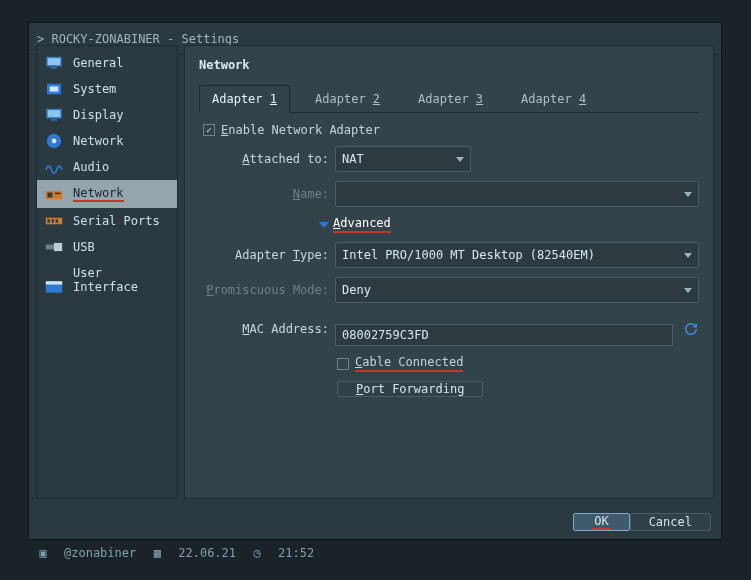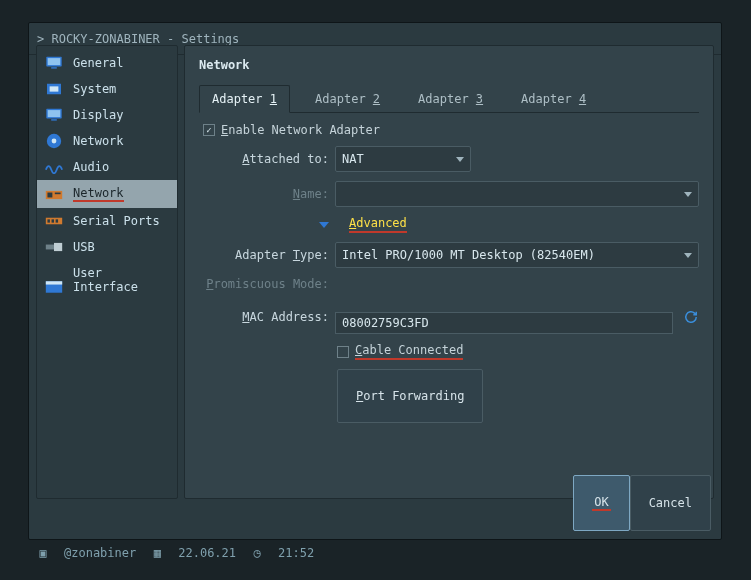--- a/index.html
+++ b/index.html
@@ -44,42 +44,42 @@
     border-radius:2px 2px 0 0;
   }
   .tab-u { text-decoration: underline; }
   .form { display:flex; flex-direction:column; gap:9px; }
   .row { display:flex; align-items:center; gap:6px; }
   .lbl { width:130px; text-align:right; color:#c8d7de; }
   .lbl.dim { color:#6e8189; }
   .lbl .u { text-decoration:underline; }
   .check { width:12px; height:12px; border:1px solid #6e8189; display:inline-flex; align-items:center; justify-content:center; font-size:9px; color:#d8e7ed; }
   .check.checked::after { content:"✓"; }
-  .adv-row { padding-left:120px; display:flex; align-items:center; gap:20px; color:#fde047; }
+  .adv-row { padding-left:120px; display:flex; align-items:center; gap:4px; color:#ffffff; }
   .adv-caret { width:0;height:0;border-left:5px solid transparent;border-right:5px solid transparent;border-top:6px solid #2f78d4; }
   .adv-label { border-bottom:2px solid #c0392b; padding-bottom:1px; }
   .select {
     flex:1; height:22px; background:#2d3b41; border:1px solid #4a5c64; border-radius:2px;
     display:flex; align-items:center; padding:12px 6px; color:#d8e7ed; position:relative;
   }
   .select.short { flex:none; width:136px; }
   .select.disabled { color:#6e8189; }
   .caret-down {
     position:absolute; right:6px; width:0;height:0;border-left:4px solid transparent;border-right:4px solid transparent;border-top:5px solid #9fb4bd;
   }
   .input {
     flex:1; height:22px; background:#2d3b41; border:1px solid #4a5c64; border-radius:0;
     padding:0 6px; color:#d8e7ed; font-family:inherit; font-size:12px;margin-top:12px;
   }
   .refresh { width:16px; height:16px; margin-left:4px; cursor:pointer; color:#3a8edb; display:flex; align-items:center; justify-content:center;}
   .cable-row { padding-left:138px; display:flex; align-items:center; gap:6px;}
   .cable-underline { border-bottom:2px solid #c0392b; padding-bottom:1px;}
   .pf-row { padding-left:138px; }
   .btn {
-    background:#30414a; border:1px solid #4a5c64; border-radius:2px; padding:19px 18px;
+    background:#30414a; border:1px solid #4a5c64; border-radius:2px; padding:0 18px;
     color:#d6e3e9; cursor:pointer; font-family:inherit; font-size:12px;
   }
   .footer-buttons {
     position:absolute; right:10px; bottom:8px; display:flex; 
   }
   .btn.primary { background:#3e5a6c; border-color:#7ea8c3; }
   .ok-underline { border-bottom:2px solid #c0392b; display:inline-block; padding:0 2px;}
   .statusbar {
     position:absolute; left:36px; top:544px; height:18px; display:flex; align-items:center; gap:14px;
     color:#7fa0ad; font-size:12px;
@@ -221,20 +221,24 @@
         <div class="row">
           <div class="lbl"><span>Adapter </span><span class="u">T</span><span>ype:</span></div>
           <div class="select">
             <span>Intel PRO/1000 MT Desktop (82540EM)</span>
               <span class="caret-down"></span>
           </div>
         </div>
 
         <div class="row">
           <div class="lbl dim"><span class="u">P</span><span>romiscuous Mode:</span></div>
+          <div class="select">
+            <span>Deny</span>
+              <span class="caret-down"></span>
+          </div>
         </div>
 
         <div class="row">
           <div class="lbl"><span class="u">M</span><span>AC Address:</span></div>
           <input class="input" value="08002759C3FD" style="">
           <span class="refresh">
             <svg width="14" height="14" viewBox="0 0 24 24" fill="none" stroke="#3a8edb" stroke-width="2.5">
                 <path d="M21 12a9 9 0 1 1-3-6.7L21 8"></path>
                 <path d="M21 3v5h-5"></path>
               </svg>

